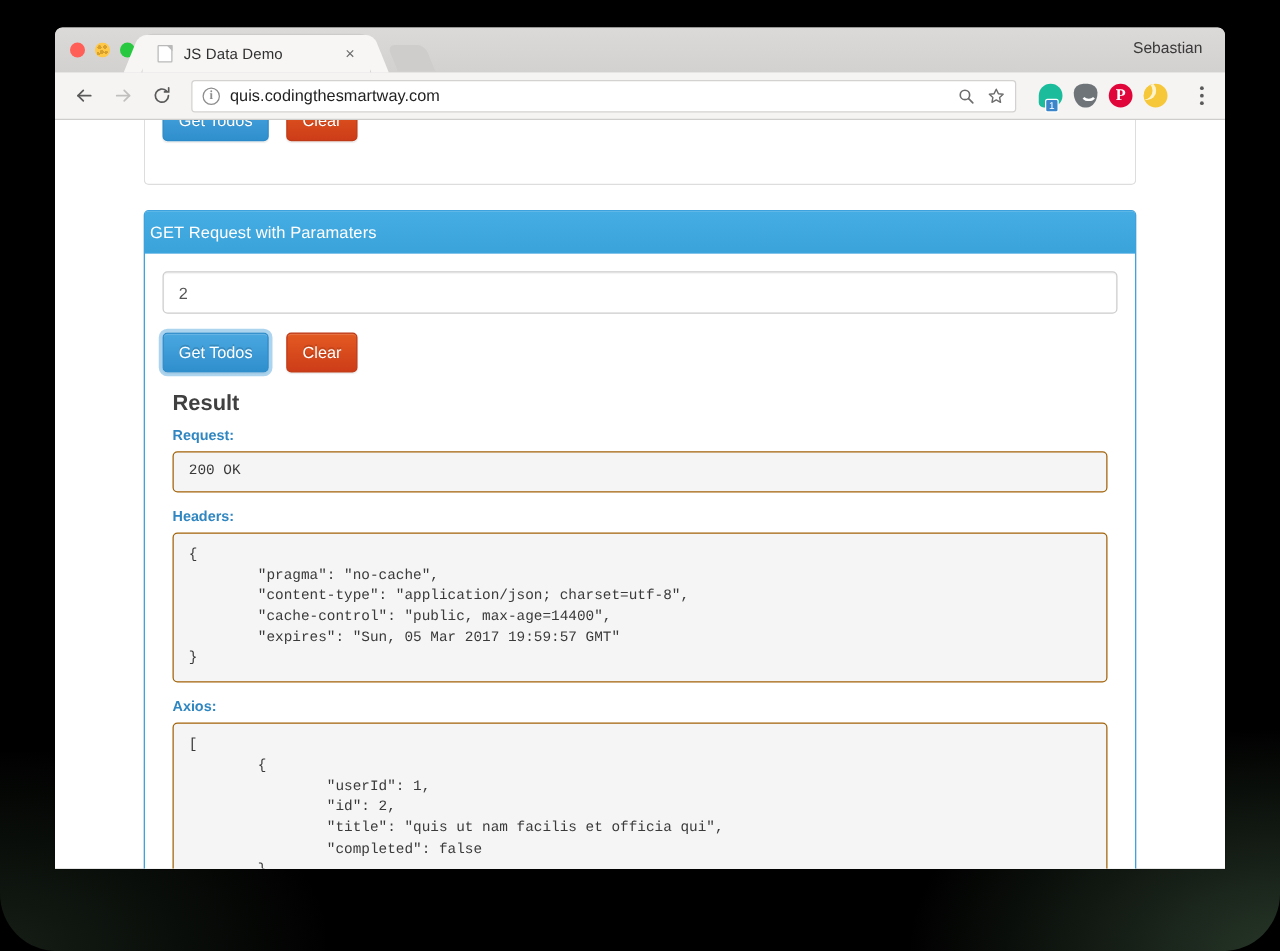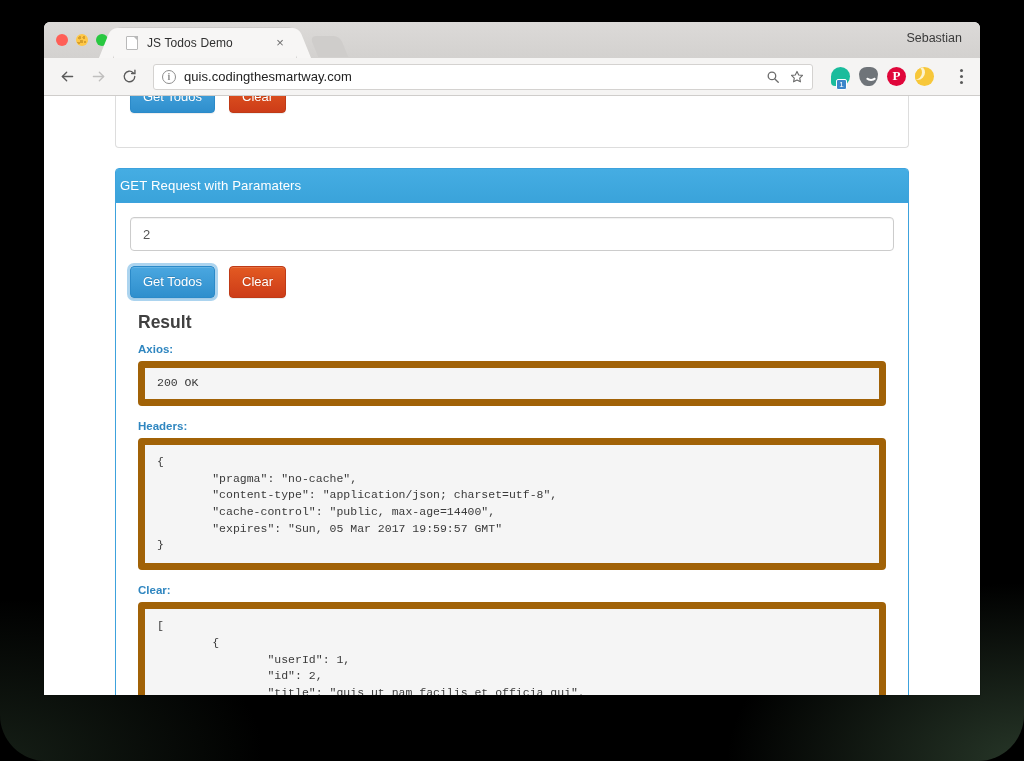--- a/index.html
+++ b/index.html
@@ -344,21 +344,21 @@
     margin: 14px 0 10px 8px;
   }
   .lbl {
     color: #2f86c0;
     font-size: 11.5px;
     font-weight: bold;
     margin: 0 0 6px 8px;
   }
   pre {
     background: #f5f5f5;
-    border: 7px solid #a16207;
+    border: 1px solid #a16207;
     border-radius: 4px;
     padding: 9px 12px;
     margin: 0 8px 14px 8px;
     font-family: "Liberation Mono", "DejaVu Sans Mono", monospace;
     font-size: 11.5px;
     line-height: 1.45;
     color: #3a3a3a;
     white-space: pre;
     overflow: hidden;
   }
@@ -375,21 +375,21 @@
 
     <div class="tabstrip">
       <div class="traffic">
         <span class="dot red"></span>
         <span class="dot yellow"></span>
         <span class="dot green"></span>
       </div>
 
       <div class="tab">
         <span class="tab-favicon"></span>
-        <span class="tab-title">JS Todos Demo</span>
+        <span class="tab-title">JS Data Demo</span>
         <span class="tab-close">×</span>
       </div>
 
       <div class="newtab"></div>
 
       <div class="profile-name">Sebastian</div>
     </div>
 
     <div class="toolbar">
       <div class="navbtn">
@@ -461,32 +461,32 @@
                 <input class="form-control" type="text" value="2" style="">
               </div>
 
               <div class="btnrow">
                 <button class="btn btn-primary">Get Todos</button>
                 <button class="btn btn-danger">Clear</button>
               </div>
 
               <div class="result-title">Result</div>
 
-              <div class="lbl">Axios:</div>
+              <div class="lbl">Request:</div>
               <pre class="status">200 OK</pre>
 
               <div class="lbl">Headers:</div>
               <pre>{
         "pragma": "no-cache",
         "content-type": "application/json; charset=utf-8",
         "cache-control": "public, max-age=14400",
         "expires": "Sun, 05 Mar 2017 19:59:57 GMT"
 }</pre>
 
-              <div class="lbl">Clear:</div>
+              <div class="lbl">Axios:</div>
               <pre>[
         {
                 "userId": 1,
                 "id": 2,
                 "title": "quis ut nam facilis et officia qui",
                 "completed": false
         }
 ]</pre>
             </div>
           </div>

